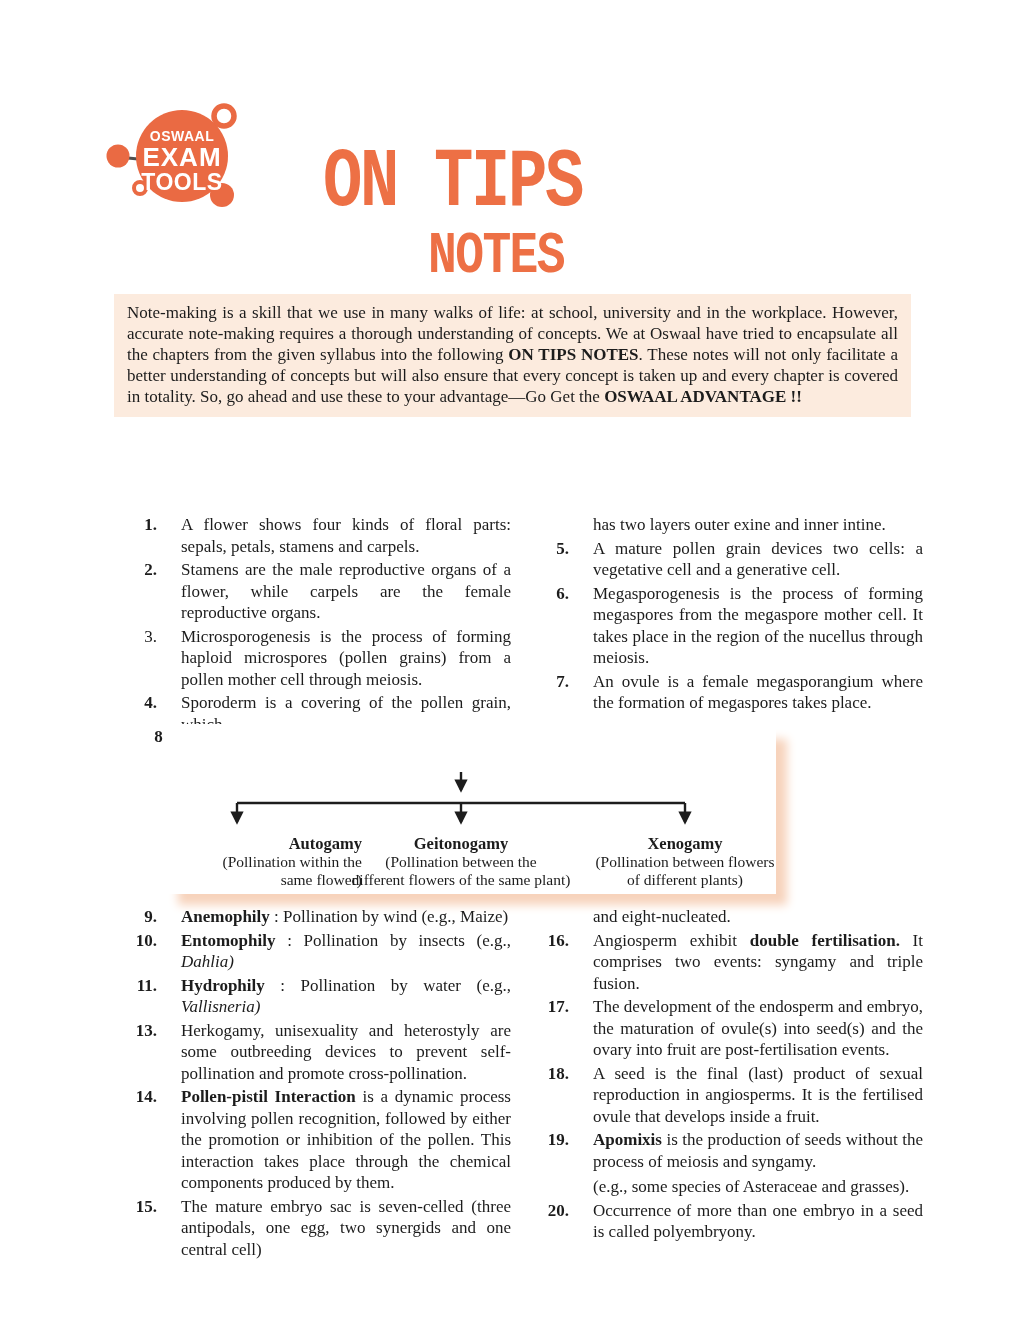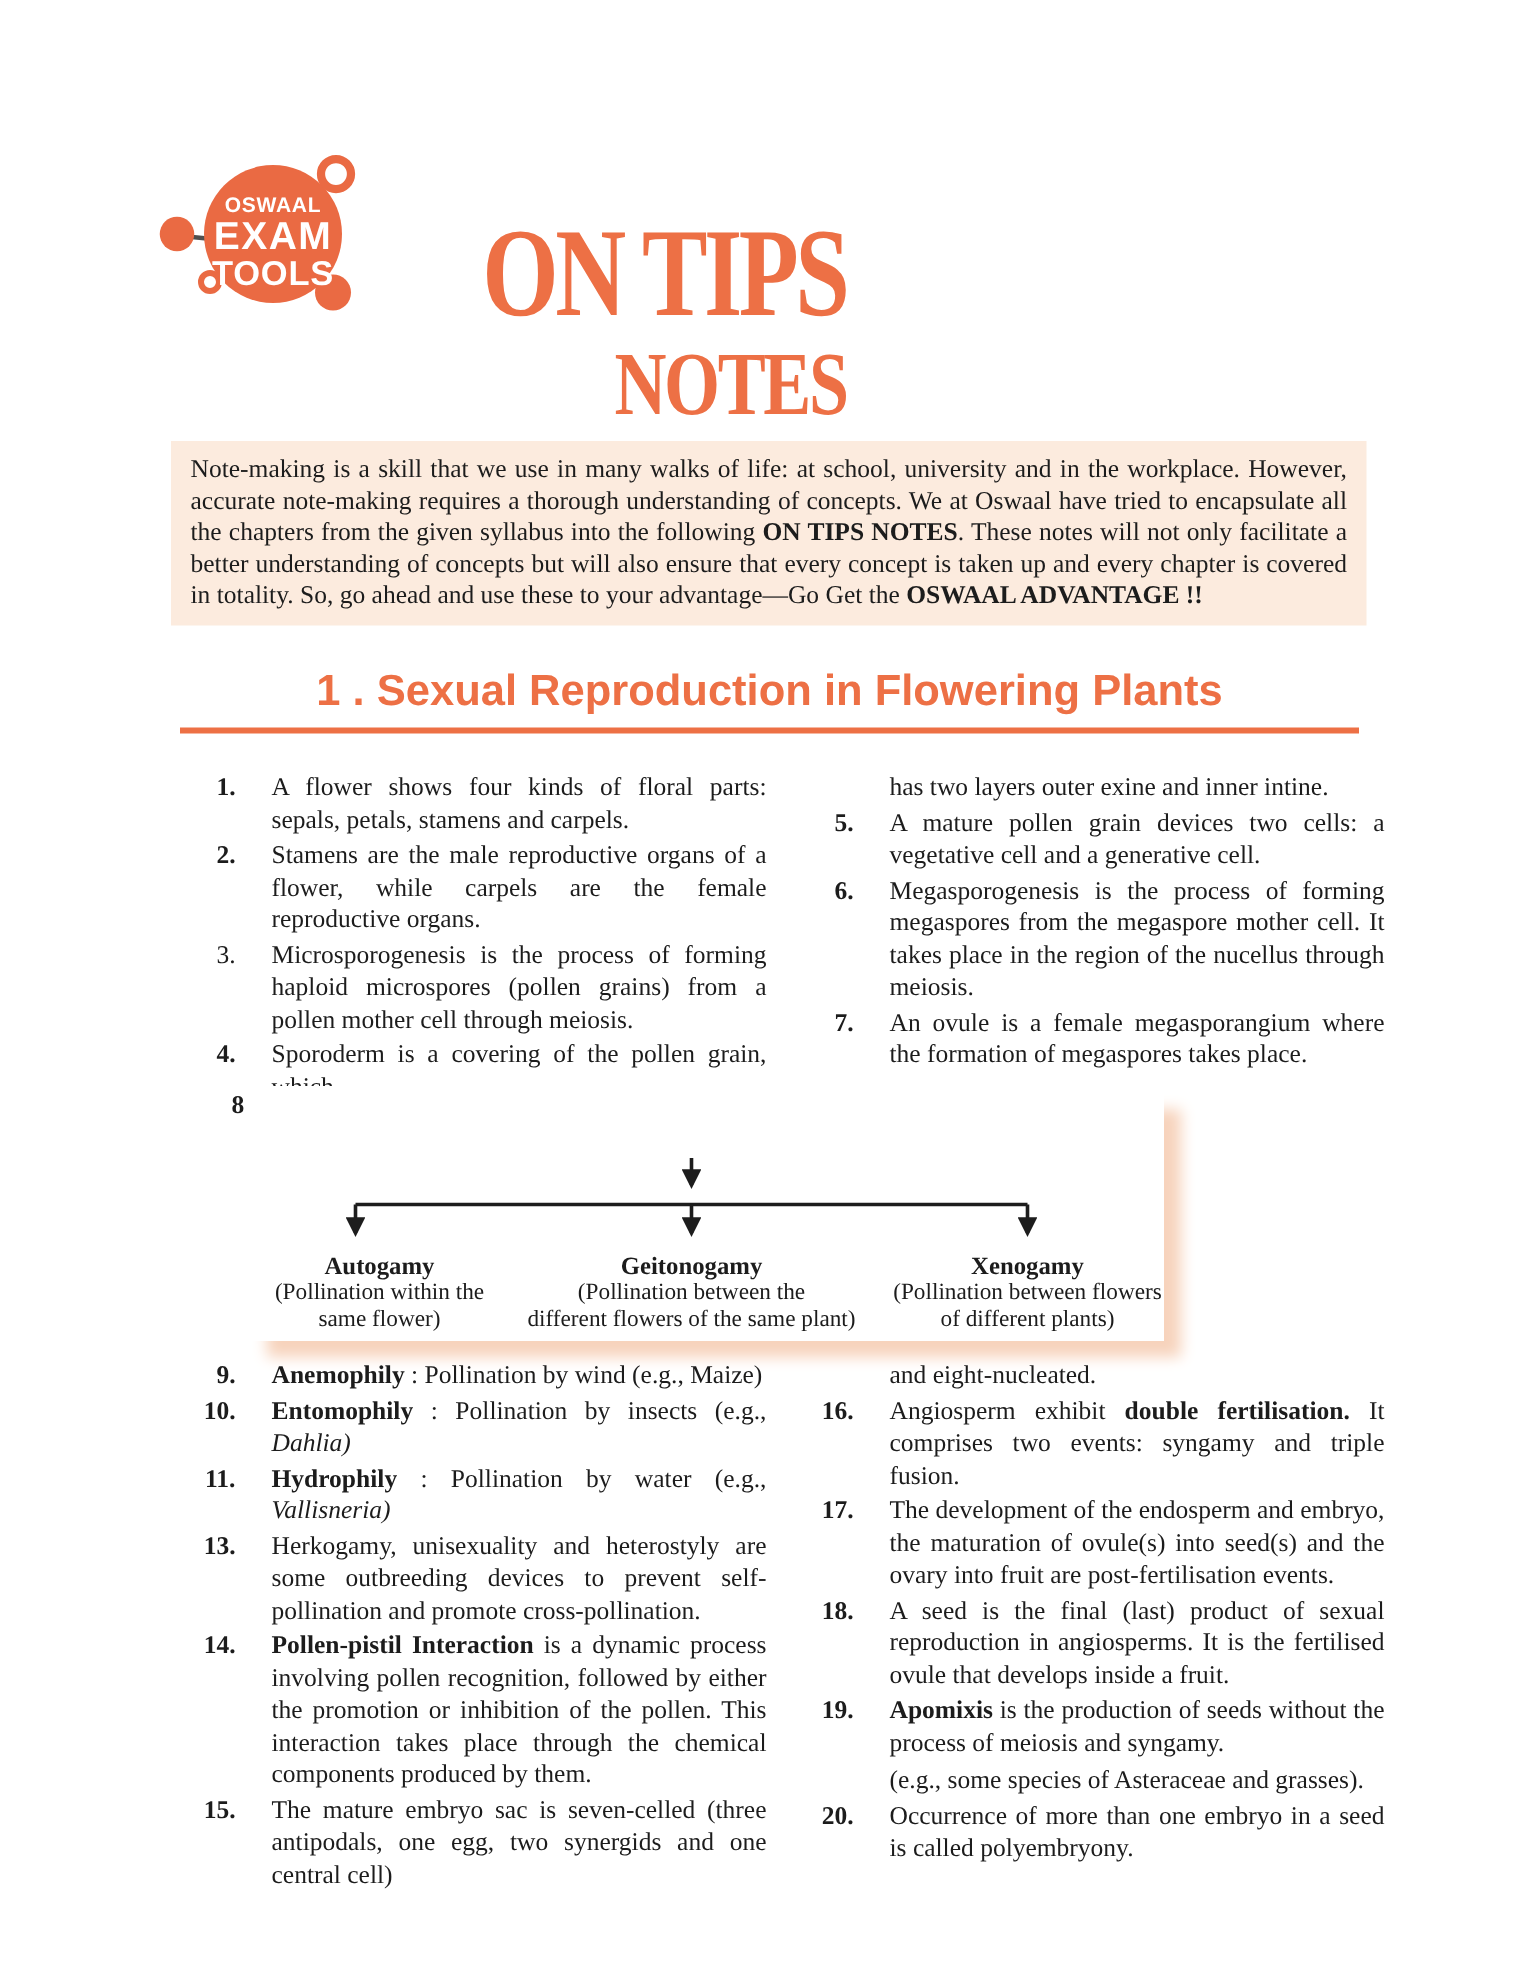--- a/index.html
+++ b/index.html
@@ -3,21 +3,21 @@
 <meta charset="utf-8">
 <style>
   html,body{margin:0;padding:0;background:#ffffff;}
   .page{
     position:relative;width:1024px;height:1325px;background:#ffffff;overflow:hidden;
     font-family:"Liberation Serif",serif;color:#1c1c1c;padding-left:21px;
   }
   
   .logo{position:absolute;left:104px;top:96px;width:150px;height:120px;}
   .title-block{position:absolute;left:250px;top:140px;width:314px;text-align:right;
-    font-family:Liberation Serif, serif;font-weight:700;color:#ED7045;}
+    font-family:Liberation Mono, monospace;font-weight:700;color:#ED7045;}
   .title-line1{display:inline-block;font-size:84px;line-height:86px;letter-spacing:-3px;
     transform:scaleX(0.78);transform-origin:100% 50%;white-space:nowrap;}
   .title-line2{display:inline-block;font-size:60px;line-height:60px;letter-spacing:-2px;
     transform:scaleX(0.80);transform-origin:100% 50%;white-space:nowrap;margin-top:0px;}
   
   .intro{position:absolute;left:114px;top:294px;width:797px;box-sizing:border-box;
     background:#FCEBDE;padding:8px 13px 10px 13px;
     font-size:17px;line-height:21px;text-align:justify;}
   .intro b{font-weight:700;margin-top:37px;}
   
@@ -41,21 +41,21 @@
   .diag-box{position:absolute;left:163px;top:724px;width:613px;height:170px;background:#ffffff;
     box-shadow:13px 13px 9px -2px #F7D3BC;}
   .diag-arrows{position:absolute;left:0;top:0;width:613px;height:170px;}
   .diag-root{position:absolute;left:298px;top:6px;transform:translateX(-50%);
     width:360px;text-align:center;}
   .diag-root-title{font-weight:700;font-size:16.5px;line-height:19px;}
   .diag-root-sub{font-size:16px;line-height:20px;}
   .diag-branch{position:absolute;top:110px;transform:translateX(-50%);width:250px;text-align:center;}
   .diag-branch-title{font-weight:700;font-size:16.5px;line-height:19px;}
   .diag-branch-desc{font-size:15.5px;line-height:18px;white-space:pre-line;}
-  .b1{left:90px;} .b2{left:298px;} .b3{left:522px;}
+  .b1{left:74px;text-align:right;} .b2{left:298px;} .b3{left:522px;}
 </style>
 </head>
 <body>
 
 <div class="page">
 
   <svg class="logo" viewBox="0 0 150 120">
     <g stroke="#4F4F4F" stroke-width="3">
       <line x1="96" y1="42" x2="112" y2="27"></line>
       <line x1="24" y1="62" x2="34" y2="63"></line>
@@ -72,21 +72,20 @@
     <text x="78" y="94" text-anchor="middle" fill="#ffffff" font-family="Liberation Sans, sans-serif" font-weight="700" font-size="23" letter-spacing="0.5">TOOLS</text>
   </svg>
 
   <div class="title-block">
     <span class="title-line1">ON TIPS</span><br>
     <span class="title-line2">NOTES</span>
   </div>
 
   <div class="intro"><span>Note-making is a skill that we use in many walks of life: at school, university and in the workplace. However, accurate note-making requires a thorough understanding of concepts. We at Oswaal have tried to encapsulate all the chapters from the given syllabus into the following </span><b>ON TIPS NOTES</b><span>. These notes will not only facilitate a better understanding of concepts but will also ensure that every concept is taken up and every chapter is covered in totality. So, go ahead and use these to your advantage—Go Get the </span><b>OSWAAL ADVANTAGE !!</b></div>
 
-  <div class="chapter">1 . Sexual Reproduction in Flowering Plants</div>
 
   <div class="notes-section sec1">
     <div class="notes-col">
         <div class="note-item">
           <span class="note-num">1.</span>
           <span class="note-text"><span>A flower shows four kinds of floral parts: sepals, petals, stamens and carpels.</span></span>
         </div>
         <div class="note-item">
           <span class="note-num">2.</span>
           <span class="note-text"><span>Stamens are the male reproductive organs of a flower, while carpels are the female reproductive organs.</span></span>

